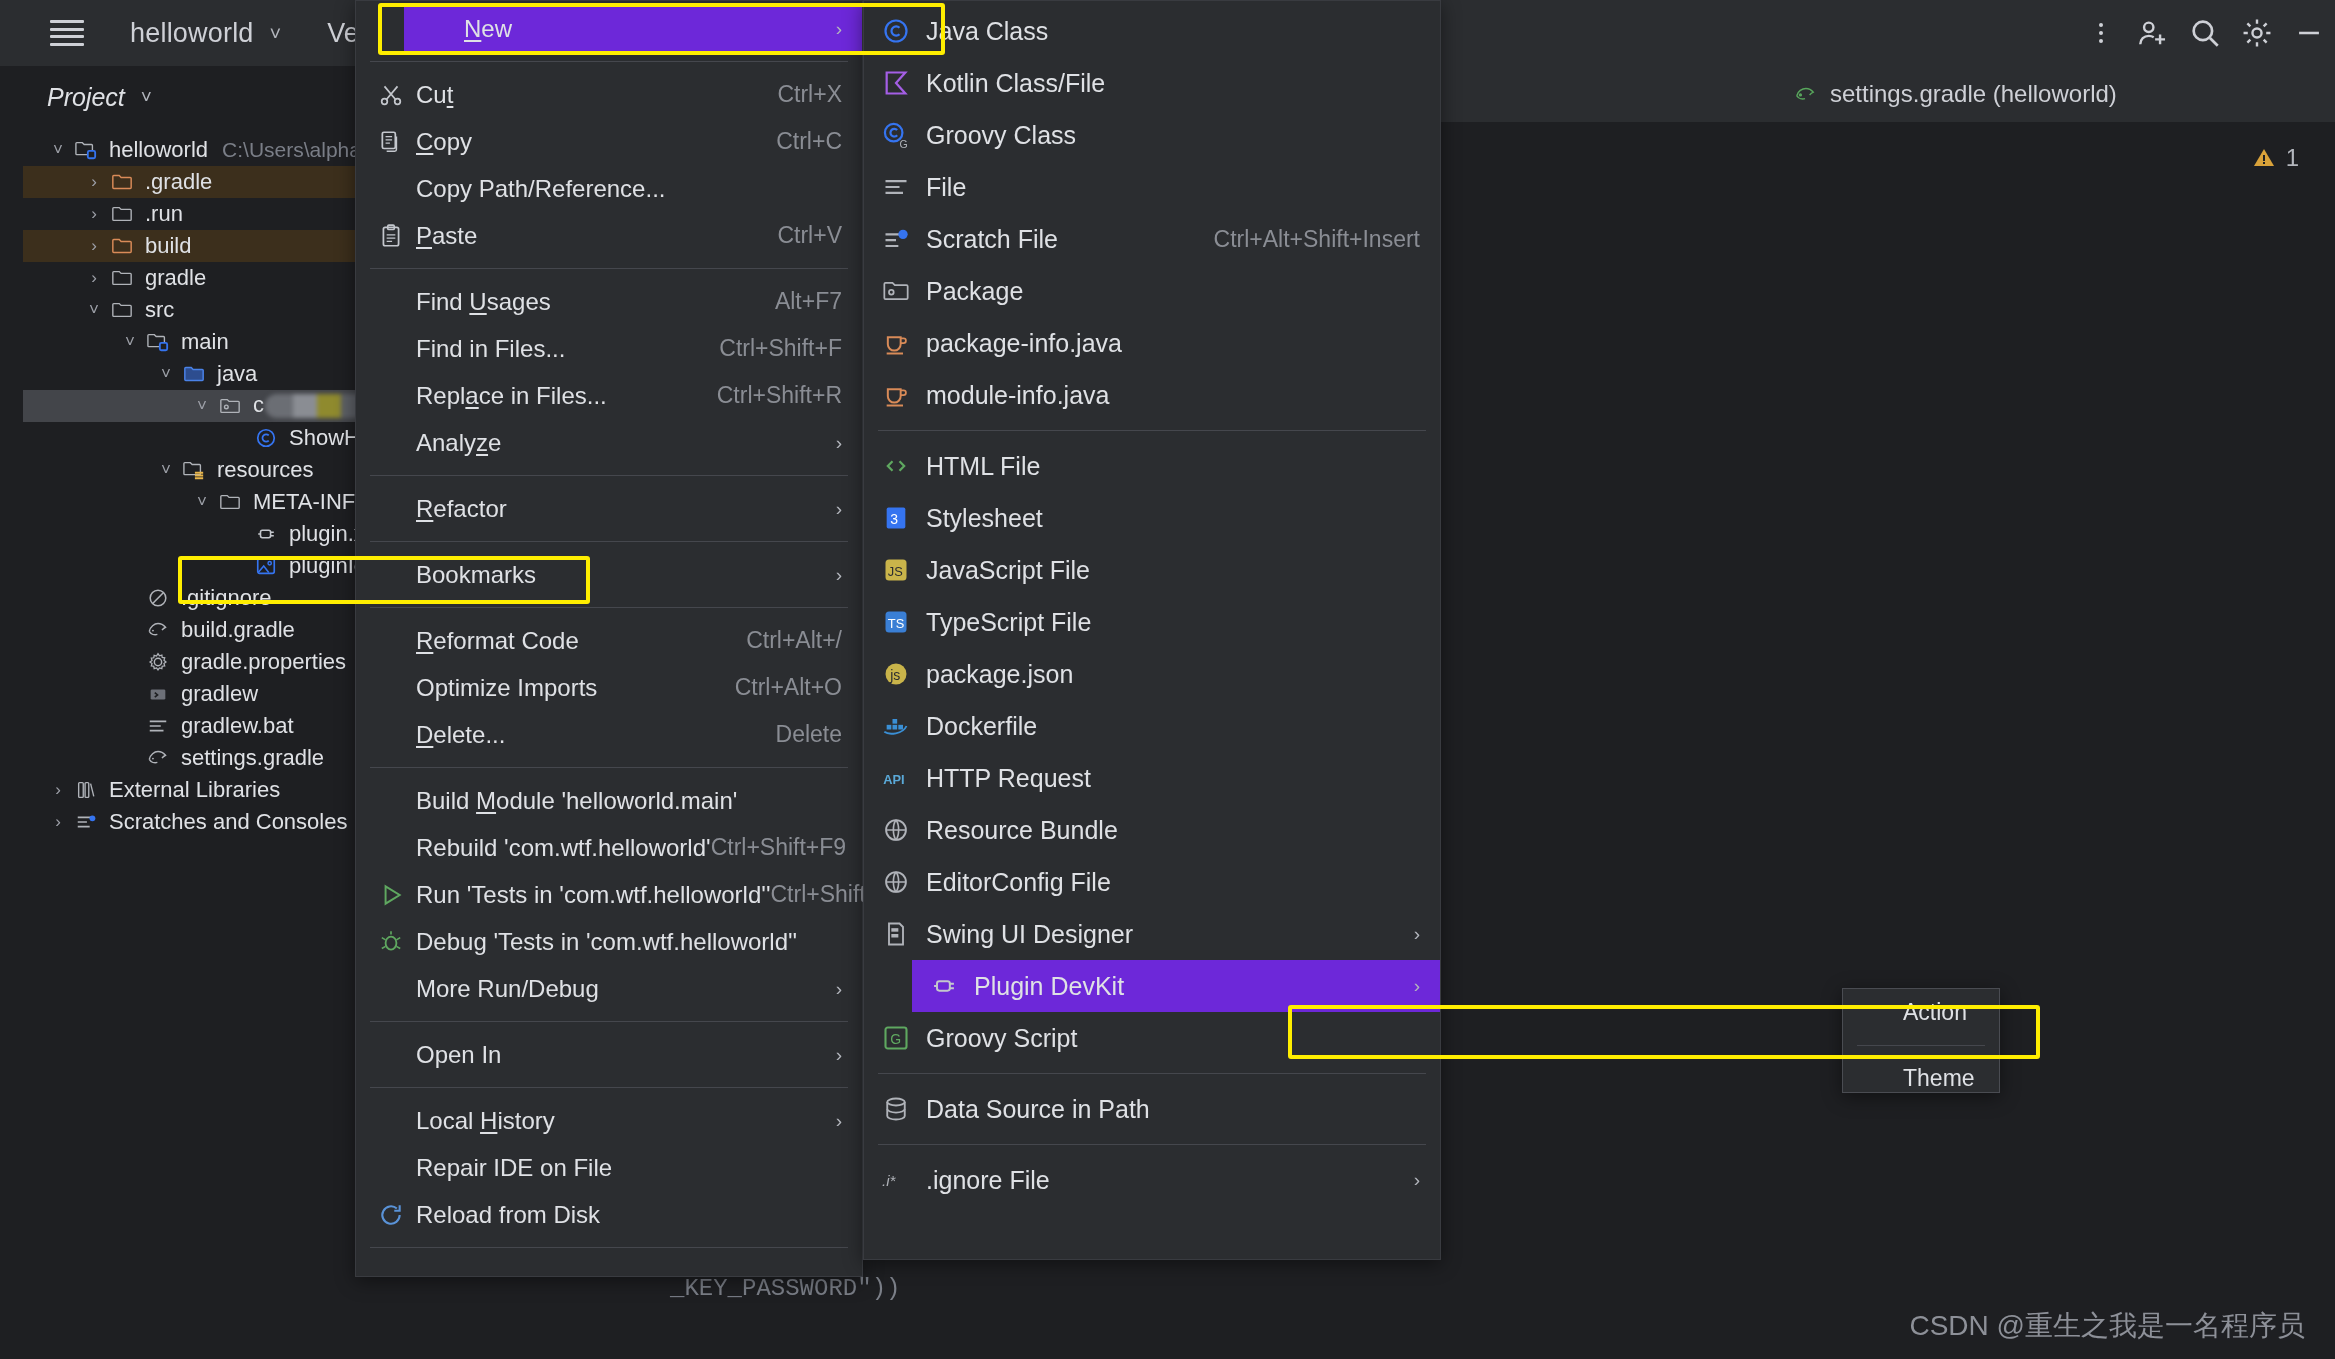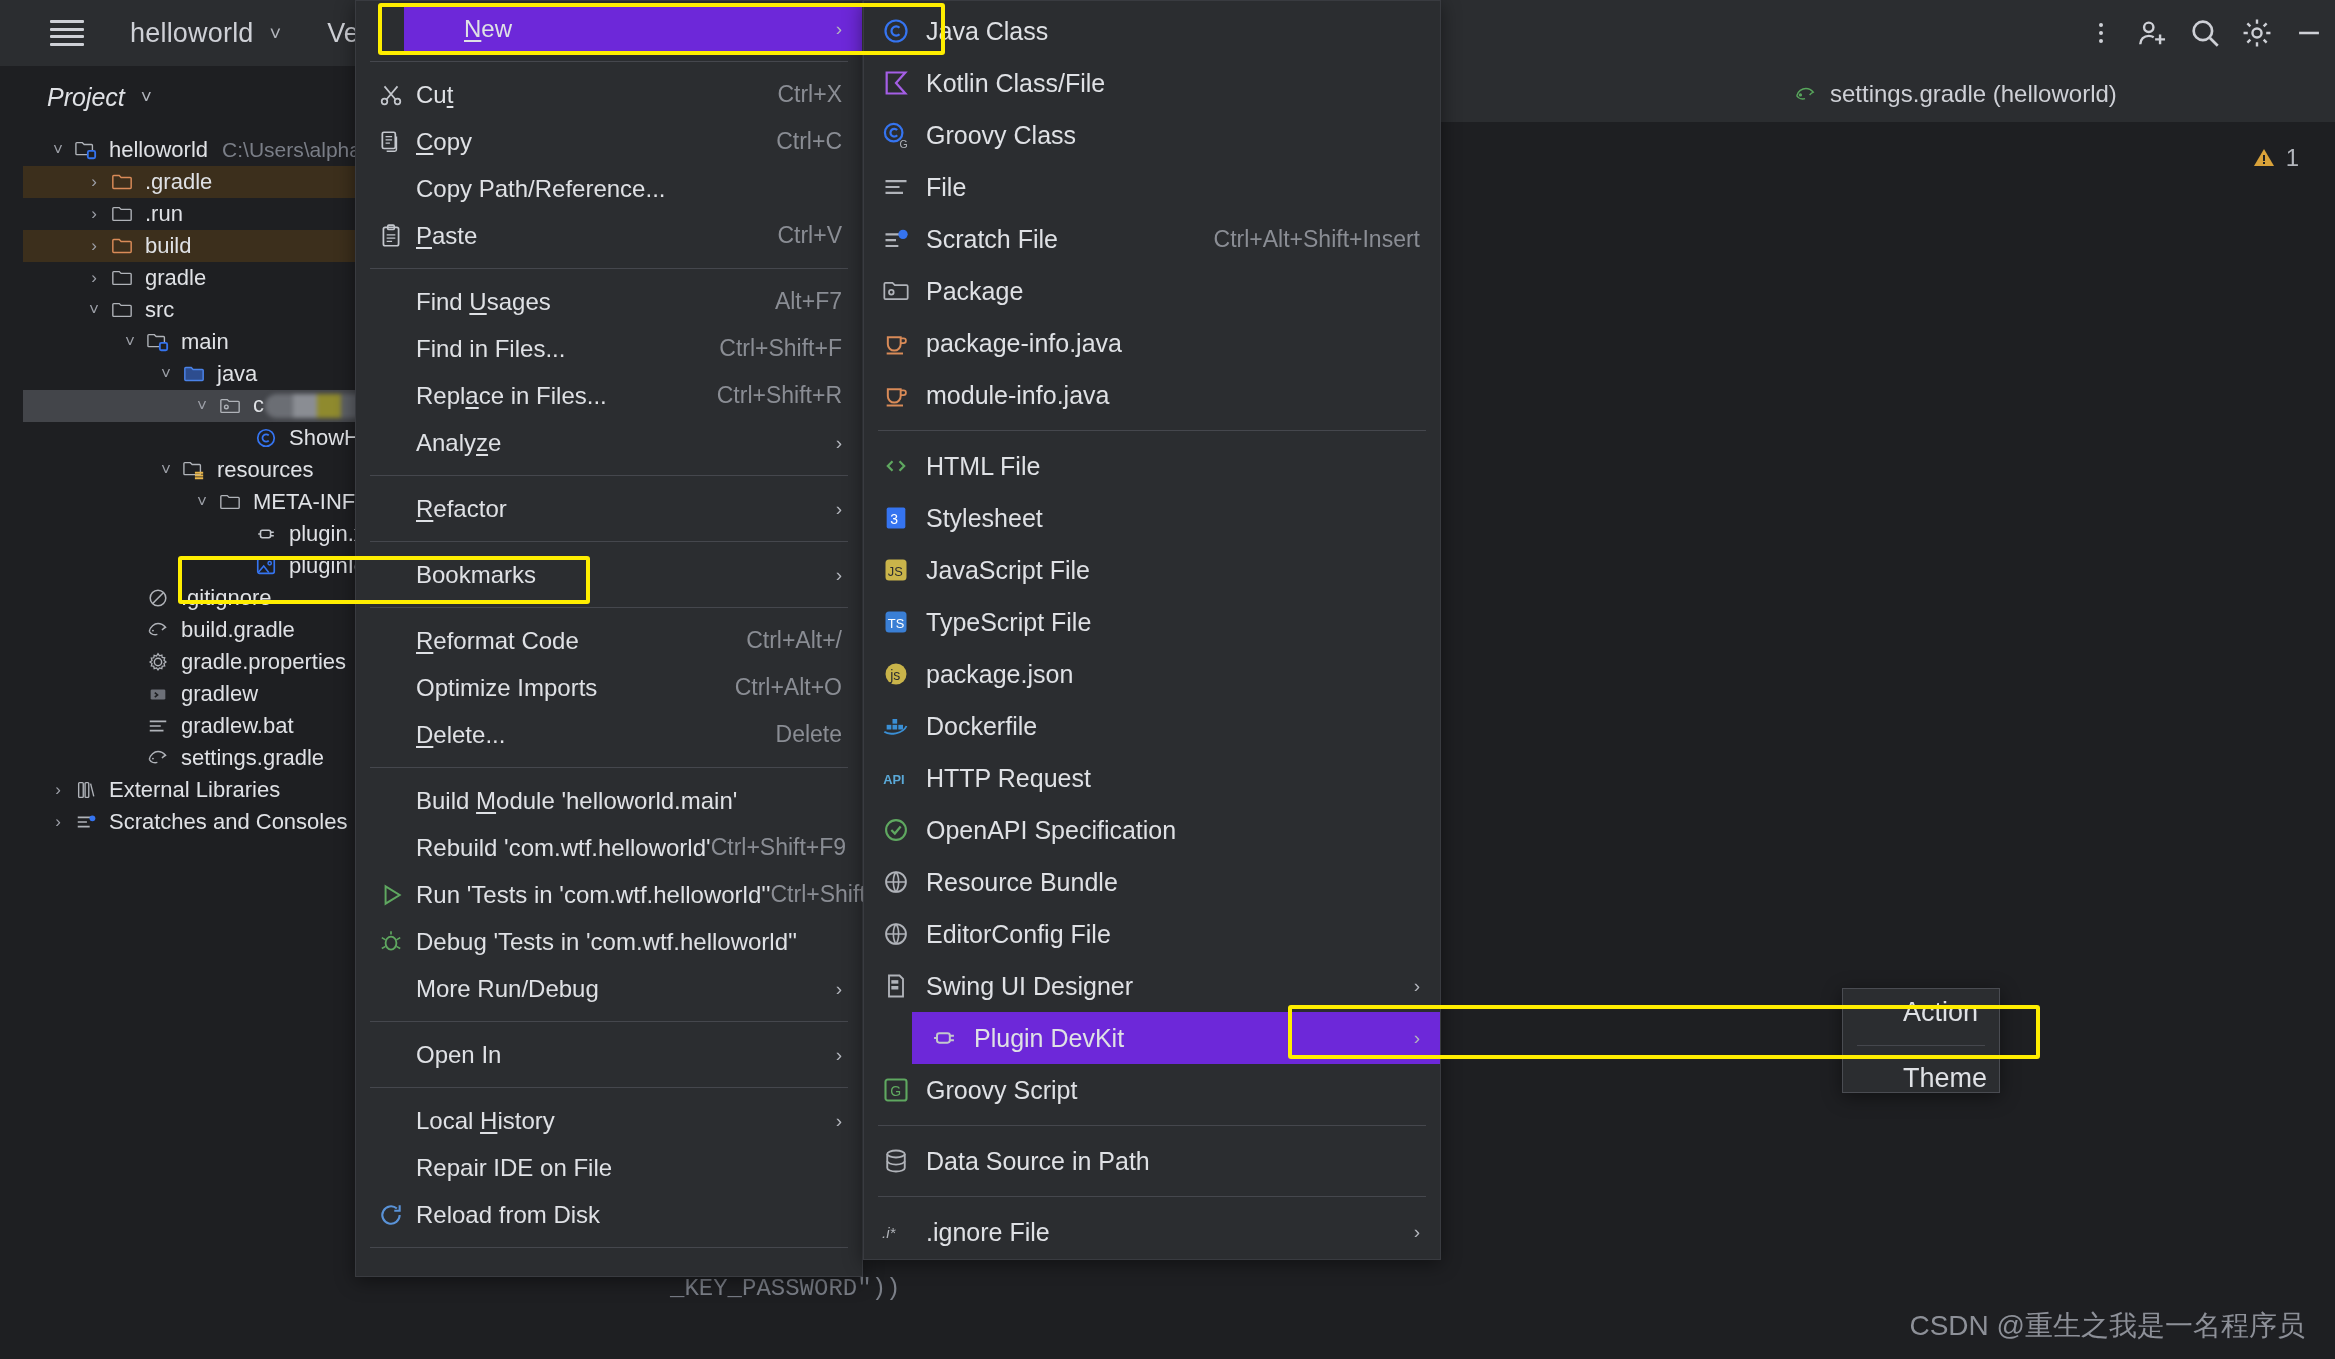--- a/index.html
+++ b/index.html
@@ -118,21 +118,21 @@
   .menu2 .mi { height:52px; font-size:25px; padding-left:18px; }
   .menu2 .mi .mico { width:44px; }
   .menu2 .mi .mico svg { width:28px; height:28px; }
 
   
   .menu3 {
     position:absolute; left:1842px; top:988px; width:158px; height:105px;
     background:#2b2d30; border:1px solid #4a4c52; z-index:50;
     box-shadow:0 4px 18px rgba(0,0,0,.45);
   }
-  .menu3 .mi { height:47px; font-size:27px; padding-left:22px; }
+  .menu3 .mi { height:47px; font-size:23px; padding-left:22px; }
 </style>
 </head>
 <body>
 
 <div id="root">
 
   <div class="editorarea">
     <div class="tabrow">
       <div class="tabitem">
         <span class="ico">
@@ -748,29 +748,20 @@
         <span class="mico">
           <svg viewBox="0 0 24 24">
             <text x="1" y="17" font-size="11" fill="#5aa9d8" font-family="sans-serif" font-weight="bold">API</text>
           </svg>
         </span>
         <span class="mlabel">HTTP Request</span>
       </div>
       <div class="mi">
         <span class="mico">
           <svg viewBox="0 0 24 24">
-            <circle cx="12" cy="12" r="8.5" fill="none" stroke="#5fa860" stroke-width="1.8"></circle>
-            <path d="M8 12l3 3 5-6" fill="none" stroke="#5fa860" stroke-width="1.9"></path>
-          </svg>
-        </span>
-        <span class="mlabel">OpenAPI Specification</span>
-      </div>
-      <div class="mi">
-        <span class="mico">
-          <svg viewBox="0 0 24 24">
             <circle cx="12" cy="12" r="8.5" fill="none" stroke="#b0b3b9" stroke-width="1.6"></circle>
             <path d="M3.5 12h17M12 3.5c3 4 3 13 0 17M12 3.5c-3 4-3 13 0 17" fill="none" stroke="#b0b3b9" stroke-width="1.4"></path>
           </svg>
         </span>
         <span class="mlabel">Resource Bundle</span>
       </div>
       <div class="mi">
         <span class="mico">
           <svg viewBox="0 0 24 24">
             <circle cx="12" cy="12" r="8.5" fill="none" stroke="#b0b3b9" stroke-width="1.6"></circle>

